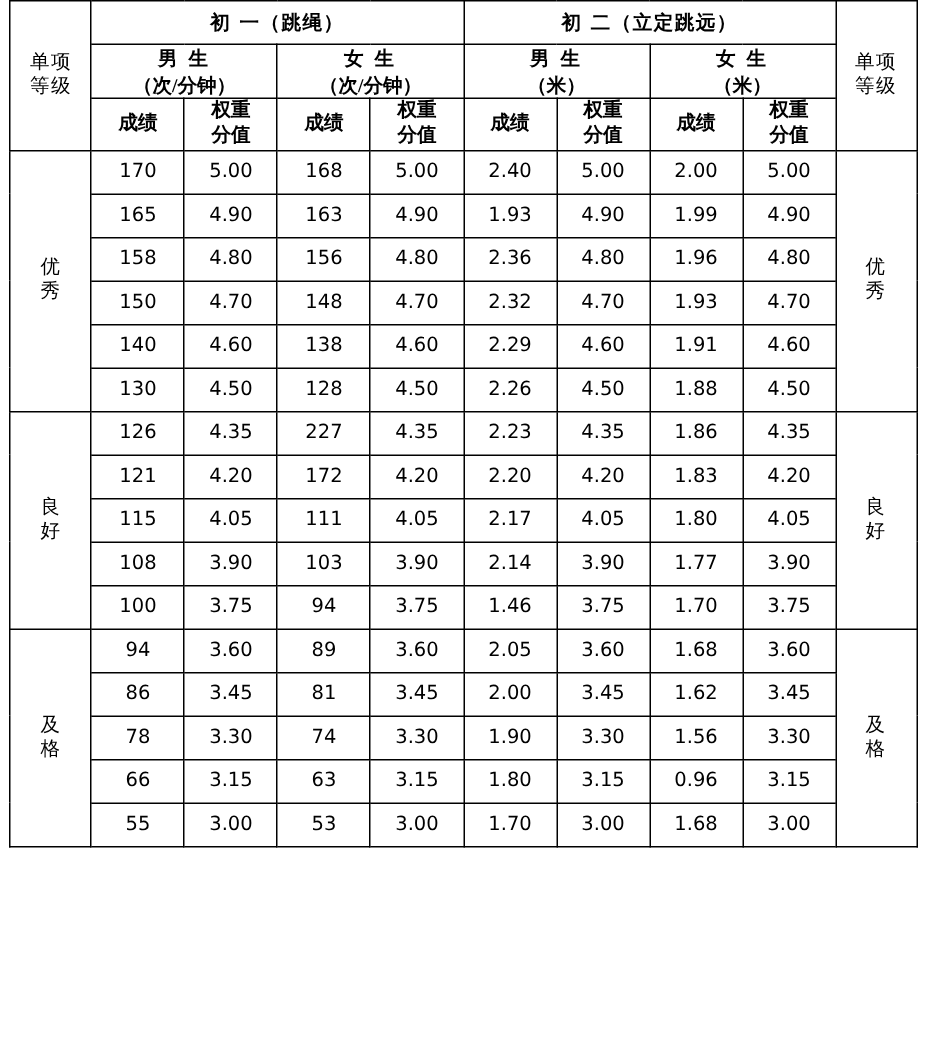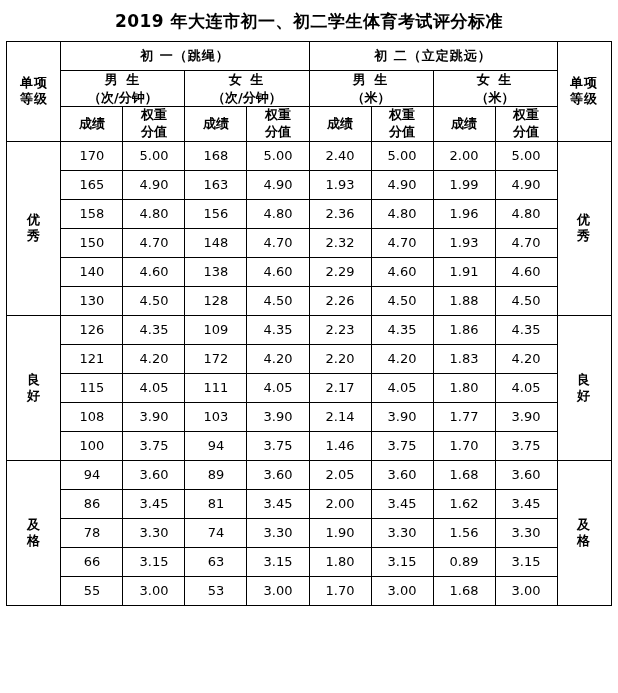--- a/index.html
+++ b/index.html
@@ -46,52 +46,52 @@
     font-size: 15px;
     font-weight: bold;
     letter-spacing: 1px;
     height: 30px;
   }
   .hdr-sub {
     font-size: 14px;
     font-weight: bold;
     line-height: 1.35;
     height: 46px;
+    font-family: Liberation Serif, serif;
   }
   .hdr-sub .l1 { display: block; letter-spacing: 2px; }
   .hdr-sub .l2 { display: block; }
   .hdr-col {
     font-size: 12.5px;
     font-weight: bold;
     line-height: 1.3;
     height: 36px;
   }
   .hdr-col .l1 { display: block; }
   .hdr-col .l2 { display: block; }
   .rank-cell {
     font-size: 15px;
-    font-weight: bold;
+    font-weight: normal;
     line-height: 1.25;
     letter-spacing: 1px;
   }
   .rank-cell .ch { display: block; }
   .data-cell {
     font-size: 13px;
     height: 31px;
   }
   .col-rank { width: 54px; }
   .col-num { width: 62px; }
   .col-w { width: 62px; }
 </style>
 </head>
 <body>
 
 <div class="page">
 
-  <div class="doc-title">2019 年大连市初一、初二学生体育考试评分标准</div>
 
   <table class="score-table">
     <colgroup>
       <col class="col-rank">
       <col class="col-num">
         <col class="col-w">
         <col class="col-num">
         <col class="col-w">
       <col class="col-num">
         <col class="col-w">
@@ -223,21 +223,21 @@
           <td class="data-cell">1.88</td>
           <td class="data-cell">4.50</td>
         </tr>
         <tr>
           <td class="rank-cell" rowspan="5">
             <span class="ch">良</span>
             <span class="ch">好</span>
           </td>
           <td class="data-cell">126</td>
           <td class="data-cell">4.35</td>
-          <td class="data-cell">109</td>
+          <td class="data-cell">227</td>
           <td class="data-cell">4.35</td>
           <td class="data-cell">2.23</td>
           <td class="data-cell">4.35</td>
           <td class="data-cell">1.86</td>
           <td class="data-cell">4.35</td>
           <td class="rank-cell" rowspan="5">
             <span class="ch">良</span>
             <span class="ch">好</span>
           </td>
         </tr>
@@ -319,21 +319,21 @@
           <td class="data-cell">1.56</td>
           <td class="data-cell">3.30</td>
         </tr>
         <tr>
           <td class="data-cell">66</td>
           <td class="data-cell">3.15</td>
           <td class="data-cell">63</td>
           <td class="data-cell">3.15</td>
           <td class="data-cell">1.80</td>
           <td class="data-cell">3.15</td>
-          <td class="data-cell">0.89</td>
+          <td class="data-cell">0.96</td>
           <td class="data-cell">3.15</td>
         </tr>
         <tr>
           <td class="data-cell">55</td>
           <td class="data-cell">3.00</td>
           <td class="data-cell">53</td>
           <td class="data-cell">3.00</td>
           <td class="data-cell">1.70</td>
           <td class="data-cell">3.00</td>
           <td class="data-cell">1.68</td>

